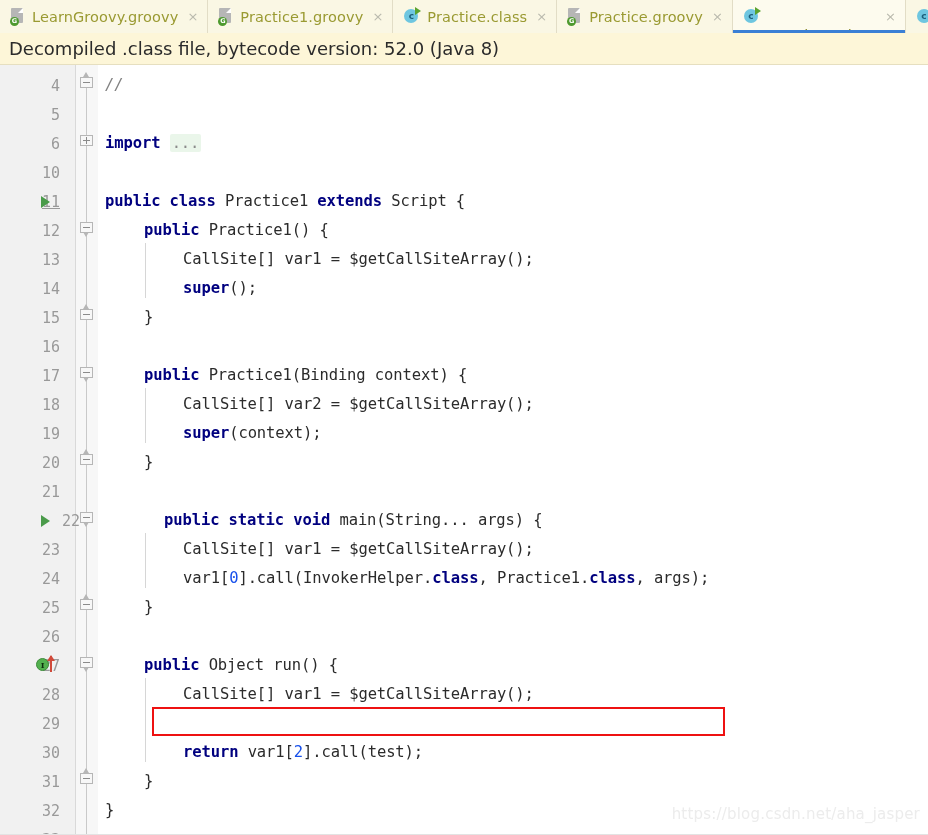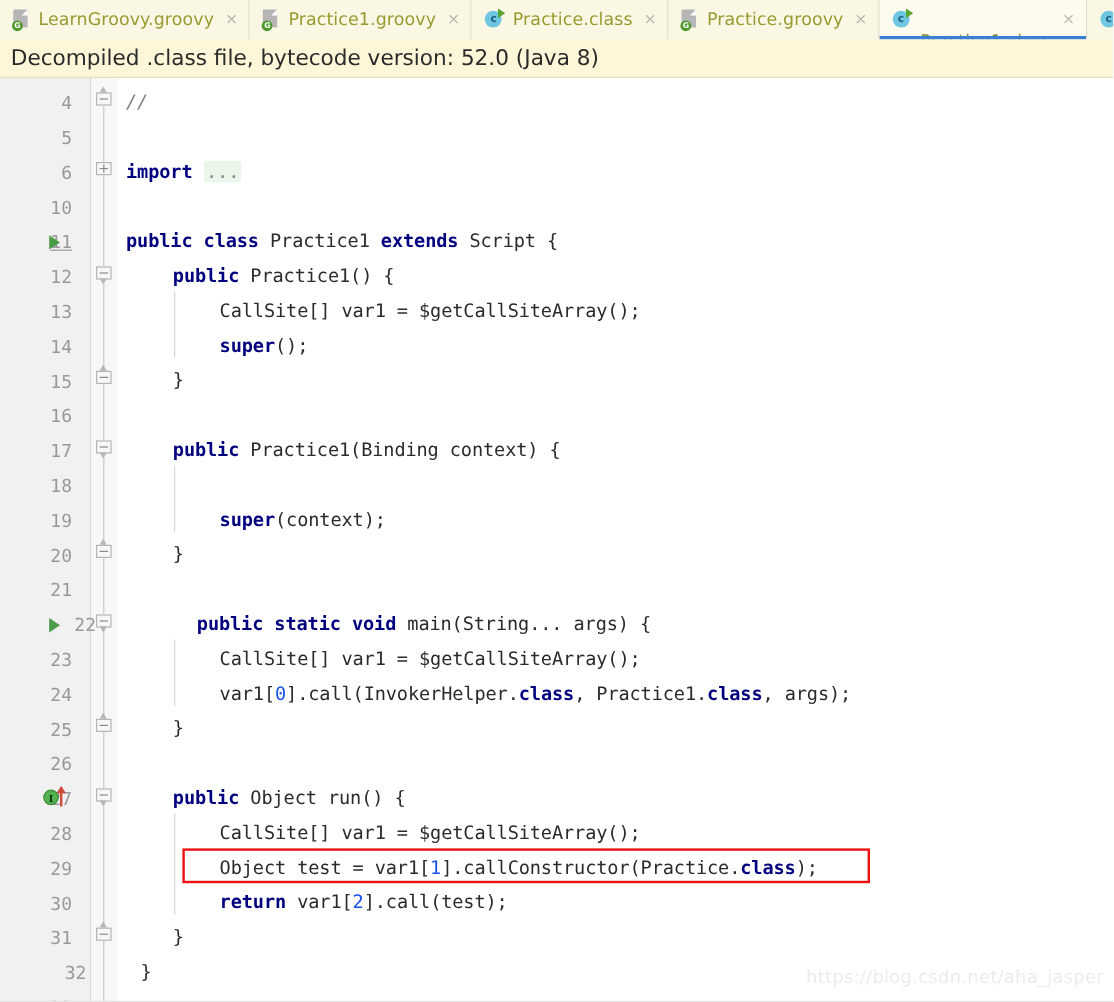--- a/index.html
+++ b/index.html
@@ -312,20 +312,21 @@
         <div class="line" style="top: 269px;">
           <span class="lnum" style="top: 4px;">16</span>
           <span class="code" style="left: 105px; top: 3px;"></span>
         </div>
         <div class="line" style="top: 298px;">
           <span class="lnum" style="top: 4px;">17</span>
           <span class="code" style="left: 144px; top: 3px;"><span class="kw">public</span><span> Practice1(Binding context) {</span></span>
         </div>
         <div class="line" style="top: 327px;">
           <span class="lnum" style="top: 4px;">18</span>
+          <span class="code" style="left: 183px; top: 3px;"><span>CallSite[] var2 = $getCallSiteArray();</span></span>
         </div>
         <div class="line" style="top: 356px;">
           <span class="lnum" style="top: 4px;">19</span>
           <span class="code" style="left: 183px; top: 3px;"><span class="kw">super</span><span>(context);</span></span>
         </div>
         <div class="line" style="top: 385px;">
           <span class="lnum" style="top: 4px;">20</span>
           <span class="code" style="left: 144px; top: 3px;"><span>}</span></span>
         </div>
         <div class="line" style="top: 414px;">
@@ -355,31 +356,30 @@
         <div class="line" style="top: 588px;">
           <span class="lnum" style="top: 4px;">27</span>
           <span class="code" style="left: 144px; top: 3px;"><span class="kw">public</span><span> Object run() {</span></span>
         </div>
         <div class="line" style="top: 617px;">
           <span class="lnum" style="top: 4px;">28</span>
           <span class="code" style="left: 183px; top: 3px;"><span>CallSite[] var1 = $getCallSiteArray();</span></span>
         </div>
         <div class="line" style="top: 646px;">
           <span class="lnum" style="top: 4px;">29</span>
-          <span class="code" style="left: 183px; top: 3px;"><span>Object test = var1[</span><span class="num">1</span><span>].callConstructor(Practice.</span><span class="kw">class</span><span>);</span></span>
         </div>
         <div class="line" style="top: 675px;">
           <span class="lnum" style="top: 4px;">30</span>
           <span class="code" style="left: 183px; top: 3px;"><span class="kw">return</span><span> var1[</span><span class="num">2</span><span>].call(test);</span></span>
         </div>
         <div class="line" style="top: 704px;">
           <span class="lnum" style="top: 4px;">31</span>
           <span class="code" style="left: 144px; top: 3px;"><span>}</span></span>
         </div>
-        <div class="line" style="top: 733px; margin-left: 12px;">
+        <div class="line" style="top: 733px;">
           <span class="lnum" style="top: 4px;">32</span>
           <span class="code" style="left: 105px; top: 3px;"><span>}</span></span>
         </div>
         <div class="line" style="top: 762px;">
           <span class="lnum" style="top: 4px;">33</span>
           <span class="code" style="left: 105px; top: 3px;"></span>
         </div>
       </div>
     <div id="overlays">
         <div class="indent" style="left: 145px; top: 178px; height: 55px;"></div>

